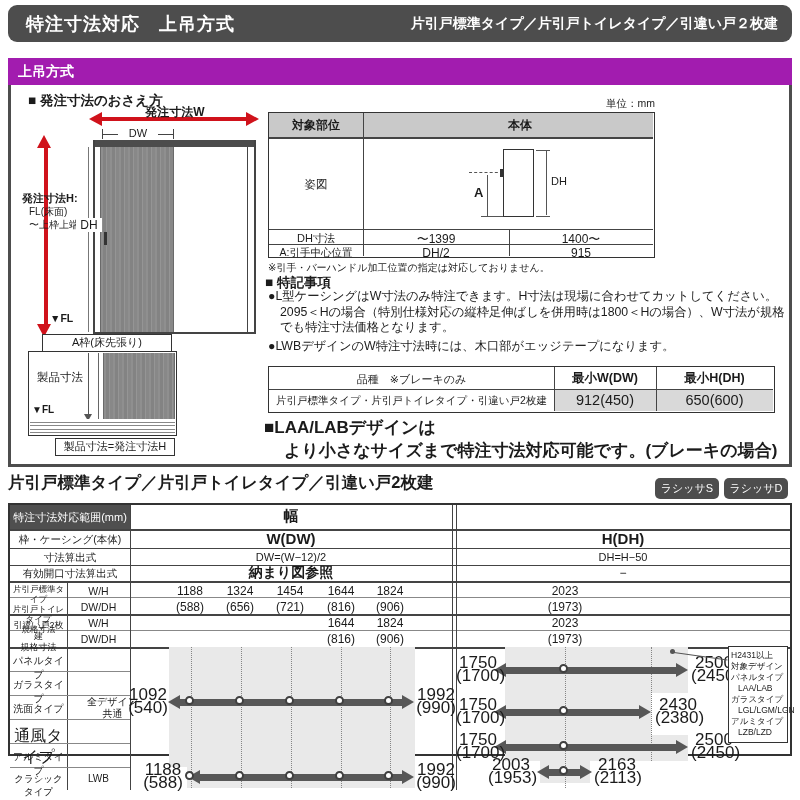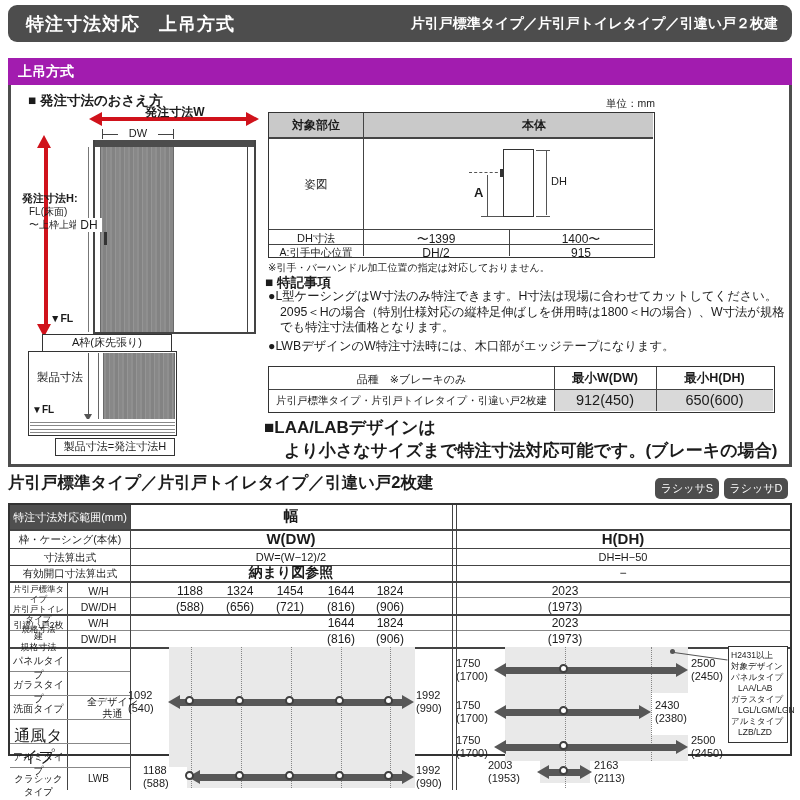--- a/index.html
+++ b/index.html
@@ -22,21 +22,21 @@
 .ghr{width:0;height:0;border-top:7px solid transparent;border-bottom:7px solid transparent;border-left:12px solid #575757}
 .circ{width:9px;height:9px;background:#fff;border:2px solid #3f3f3f;border-radius:50%}
 .rbh{height:4px;background:#d0121b}
 .rhl{width:0;height:0;border-top:7px solid transparent;border-bottom:7px solid transparent;border-right:13px solid #d0121b}
 .rhr{width:0;height:0;border-top:7px solid transparent;border-bottom:7px solid transparent;border-left:13px solid #d0121b}
 .rbv{width:4px;background:#d0121b}
 .rhu{width:0;height:0;border-left:7px solid transparent;border-right:7px solid transparent;border-bottom:13px solid #d0121b}
 .rhd{width:0;height:0;border-left:7px solid transparent;border-right:7px solid transparent;border-top:13px solid #d0121b}
 .bx{border:1.5px solid #333;background:#fff}
 .door{background:repeating-linear-gradient(90deg,#8f8f8f 0 2px,#838383 2px 5px,#959595 5px 6px,#888 6px 9px);border-left:1px solid #6a6a6a;border-right:1px solid #6a6a6a}
-.pair{font-size:11px;line-height:12.5px}
+.pair{text-align:center;font-size:17px;line-height:12.5px}
 .hatch{background:repeating-linear-gradient(180deg,#fff 0 2.5px,#888 2.5px 3.5px)}
 .badge{background:#4d4d4d;color:#fff;border-radius:5px;font-size:11px;text-align:center;line-height:21px}
 .tbl{border:2px solid #333;background:#fff}
 .dk{background:#4f4f4f;color:#fff}
 .legend{border:1.5px solid #333;background:#fff;font-size:8.5px;line-height:11px;padding:3px 2px}
 .ind{padding-left:7px}
 </style>
 </head>
 <body>
 
@@ -88,21 +88,21 @@
   <div class="a b" style="left:32px;top:404px;font-size:10px">▼FL</div>
   <div class="a hatch" style="left:30px;top:419px;width:145px;height:15px"></div>
   <div class="a bx c" style="left:55px;top:438px;width:120px;height:18px;font-size:11px;line-height:15px">製品寸法=発注寸法H</div>
 
   <div class="a" style="left:580px;top:97px;width:75px;font-size:10.5px;text-align:right">単位：mm</div>
   <div class="a bx" style="left:268px;top:112px;width:387px;height:146px">
     <div class="a" style="left:0;top:0;width:384px;height:24px;background:#c9c9c9"></div>
     <div class="a hl" style="left:0;top:24px;width:384px;height:1.5px"></div>
     <div class="a vl" style="left:94px;top:0;width:1px;height:143px"></div>
     <div class="a b c" style="left:0;top:4px;width:94px;font-size:12px">対象部位</div>
-    <div class="a b c" style="left:108px;top:4px;width:314px;font-size:12px">本体</div>
+    <div class="a b c" style="left:94px;top:4px;width:314px;font-size:12px">本体</div>
     <div class="a c" style="left:0;top:64px;width:94px;font-size:11.5px">姿図</div>
     <div class="a bx" style="left:234px;top:36px;width:31px;height:68px"></div>
     <div class="a vl" style="left:277px;top:38px;width:1px;height:64px;background:#555"></div>
     <div class="a hl" style="left:267px;top:37px;width:14px;height:1px;background:#555"></div>
     <div class="a hl" style="left:267px;top:103px;width:14px;height:1px;background:#555"></div>
     <div class="a" style="left:282px;top:62px;font-size:11px">DH</div>
     <div class="a" style="left:200px;top:59px;width:34px;border-top:1.5px dashed #555"></div>
     <div class="a" style="left:231px;top:56px;width:4px;height:8px;background:#333"></div>
     <div class="a vl" style="left:218px;top:62px;width:1px;height:42px;background:#555"></div>
     <div class="a hl" style="left:212px;top:103px;width:22px;height:1px;background:#555"></div>

